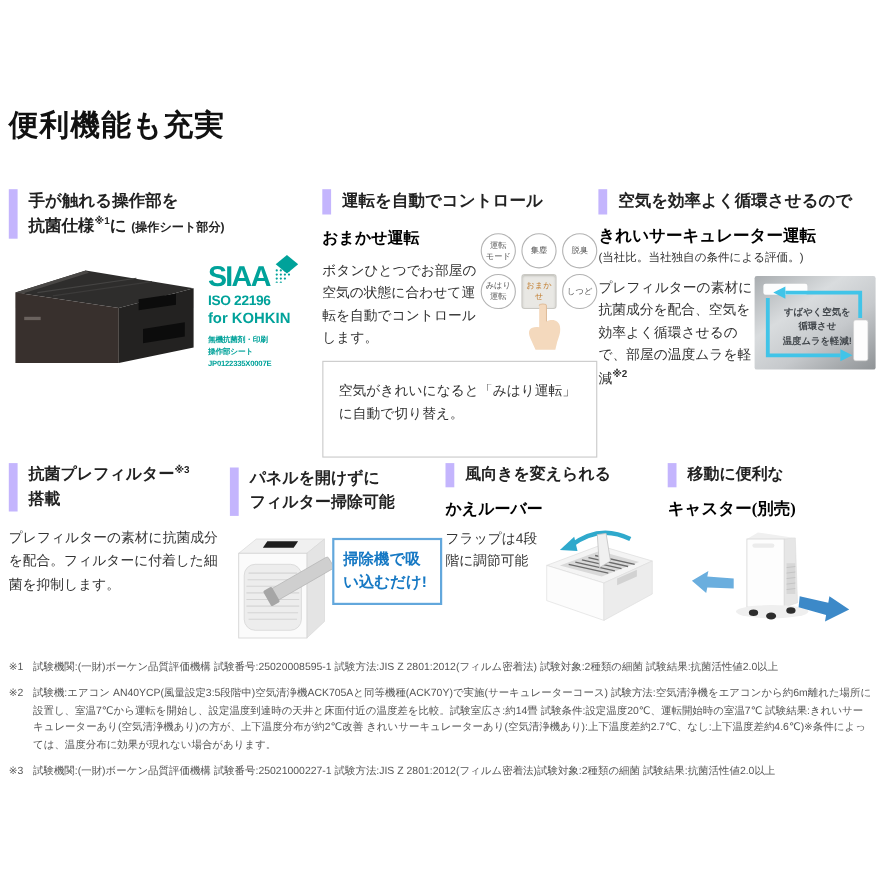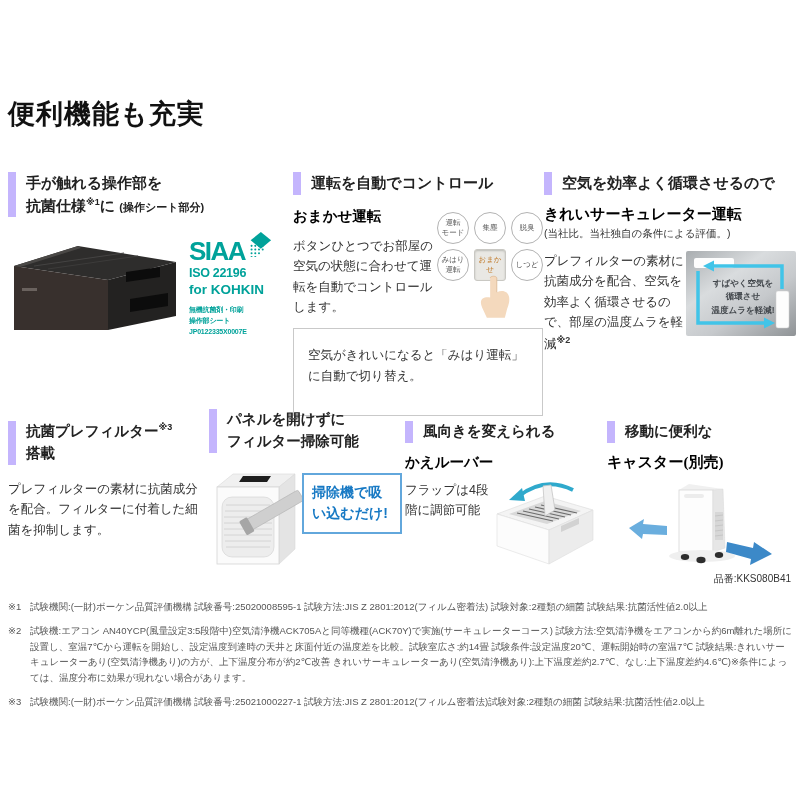--- a/index.html
+++ b/index.html
@@ -5,21 +5,21 @@
   html,body{margin:0;padding:0;background:#fff;}
   .page{position:relative;width:800px;height:800px;background:#fff;overflow:hidden;
         font-family:"Liberation Sans","DejaVu Sans",sans-serif;color:#333;}
   .title{position:absolute;left:8px;top:96px;margin:0;font-size:27px;font-weight:700;
          color:#111;letter-spacing:1px;}
   .feat{position:absolute;}
   #f1{left:8px;top:172px;width:260px;height:235px;}
   #f2{left:293px;top:172px;width:250px;height:235px;}
   #f3{left:544px;top:172px;width:252px;height:235px;}
   #g1{left:8px;top:421px;width:194px;height:175px;}
-  #g2{left:209px;top:409px;width:193px;height:178px;}
+  #g2{left:209px;top:425px;width:193px;height:178px;}
   #g3{left:405px;top:421px;width:196px;height:178px;}
   #g4{left:607px;top:421px;width:190px;height:178px;}
   .hd{border-left:8px solid #c4b5fd;padding-left:10px;font-size:15px;font-weight:700;
       color:#222;line-height:1.5;}
   .hd2{font-size:14.5px;}
   .hnote{font-size:11px;}
   sup{font-size:9px;font-weight:700;}
   .sub{font-weight:700;font-size:14.5px;color:#000000;margin-top:12px;font-family:Liberation Serif, serif;}
   .smallnote{font-size:10.5px;color:#333;margin-top:3px;}
   .body-text{font-size:12.5px;color:#333;line-height:1.65;}
@@ -260,21 +260,20 @@
           <line x1="88" y1="56" x2="96" y2="55"></line>
         </g>
         <rect x="57" y="14" width="20" height="4" rx="2" fill="#ececec"></rect>
         <ellipse cx="75" cy="76" rx="33" ry="6" fill="#efefef"></ellipse>
         <ellipse cx="58" cy="77" rx="4.2" ry="3" fill="#2d2d2d"></ellipse>
         <ellipse cx="74" cy="80" rx="4.6" ry="3.2" fill="#2d2d2d"></ellipse>
         <ellipse cx="92" cy="75" rx="4.2" ry="3" fill="#2d2d2d"></ellipse>
         <polygon points="100,62 126,68 127,62 145,74 123,85 124,79 99,72" fill="#3c89c8"></polygon>
       </svg>
     </div>
-    <div class="g4-cap">品番:KKS080B41</div>
   </section>
 
   <div class="footnotes">
     <div class="fn">
       <span class="fn-mark">※1</span>
       <span class="fn-text">試験機関:(一財)ボーケン品質評価機構 試験番号:25020008595-1 試験方法:JIS Z 2801:2012(フィルム密着法) 試験対象:2種類の細菌 試験結果:抗菌活性値2.0以上</span>
     </div>
     <div class="fn">
       <span class="fn-mark">※2</span>
       <span class="fn-text">試験機:エアコン AN40YCP(風量設定3:5段階中)空気清浄機ACK705Aと同等機種(ACK70Y)で実施(サーキュレーターコース) 試験方法:空気清浄機をエアコンから約6m離れた場所に設置し、室温7℃から運転を開始し、設定温度到達時の天井と床面付近の温度差を比較。試験室広さ:約14畳 試験条件:設定温度20℃、運転開始時の室温7℃ 試験結果:きれいサーキュレーターあり(空気清浄機あり)の方が、上下温度分布が約2℃改善 きれいサーキュレーターあり(空気清浄機あり):上下温度差約2.7℃、なし:上下温度差約4.6℃)※条件によっては、温度分布に効果が現れない場合があります。</span>

